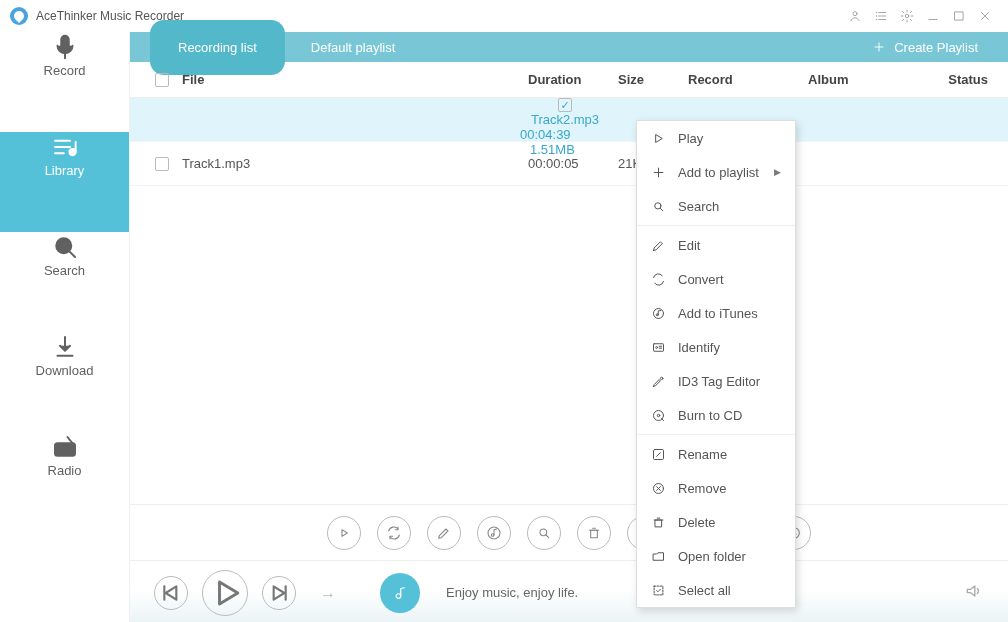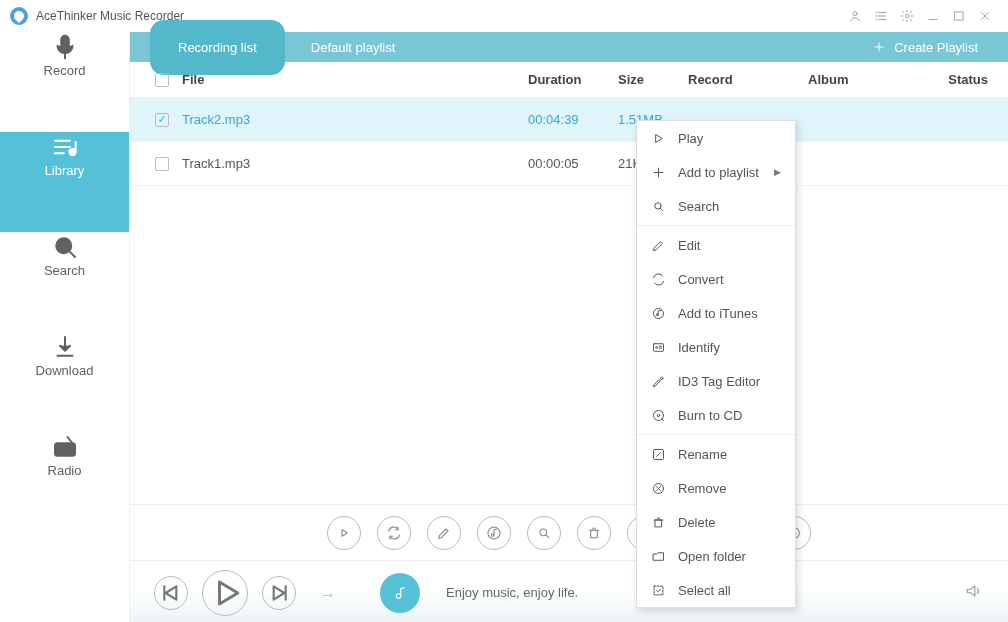--- a/index.html
+++ b/index.html
@@ -42,21 +42,21 @@
 .col-file { flex: 1; }
 .col-dur { width: 90px; }
 .col-size { width: 70px; }
 .col-artist { width: 120px; }
 .col-album { width: 120px; }
 .col-status { width: 60px; text-align: right; }
 
 
 .rows { flex: 1; overflow: auto; position: relative; }
 .row { height: 44px; display: flex; align-items: center; padding: 0 20px 0 12px; font-size: 13px; color: #555; border-bottom: 1px solid #f4f4f4; }
-.row.sel { background: #e0f4fb; color: #3aa8c9; }
+.row.sel { background: #e0f4fb; color: #3aa8c9; flex-direction: column; }
 .row .chkbox { width: 14px; height: 14px; border: 1px solid #bbb; display: inline-flex; align-items: center; justify-content: center; border-radius: 2px; }
 .row.sel .chkbox::after { content: "✓"; font-size: 11px; color: #3aa8c9; }
 .hdr .chkbox { width: 14px; height: 14px; border: 1px solid #bbb; display: inline-block; border-radius: 2px; }
 
 
 .toolbar { height: 56px; display: flex; align-items: center; justify-content: center; gap: 16px; border-top: 1px solid #eee; }
 .toolbar .circle { width: 34px; height: 34px; border: 1.5px solid #bbb; border-radius: 50%; display: flex; align-items: center; justify-content: center; color: #888; cursor: pointer; }
 .toolbar .circle svg { width: 16px; height: 16px; }
 
 

